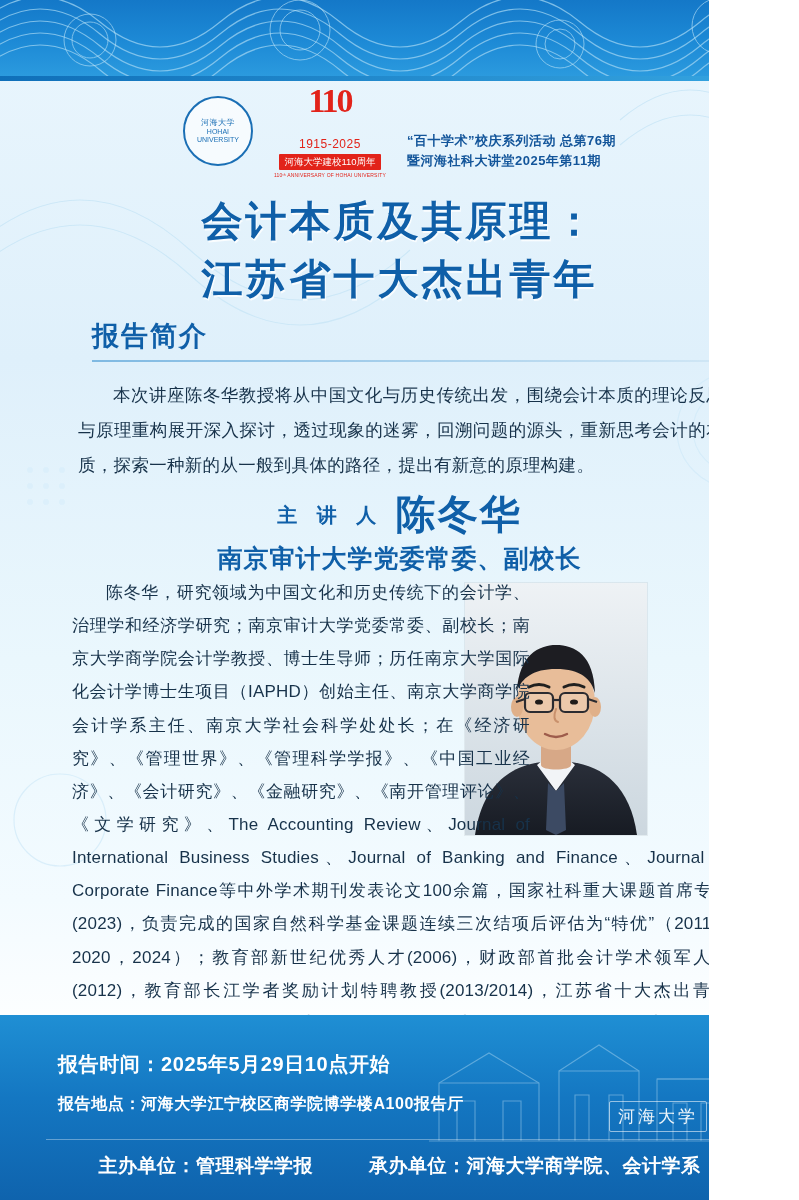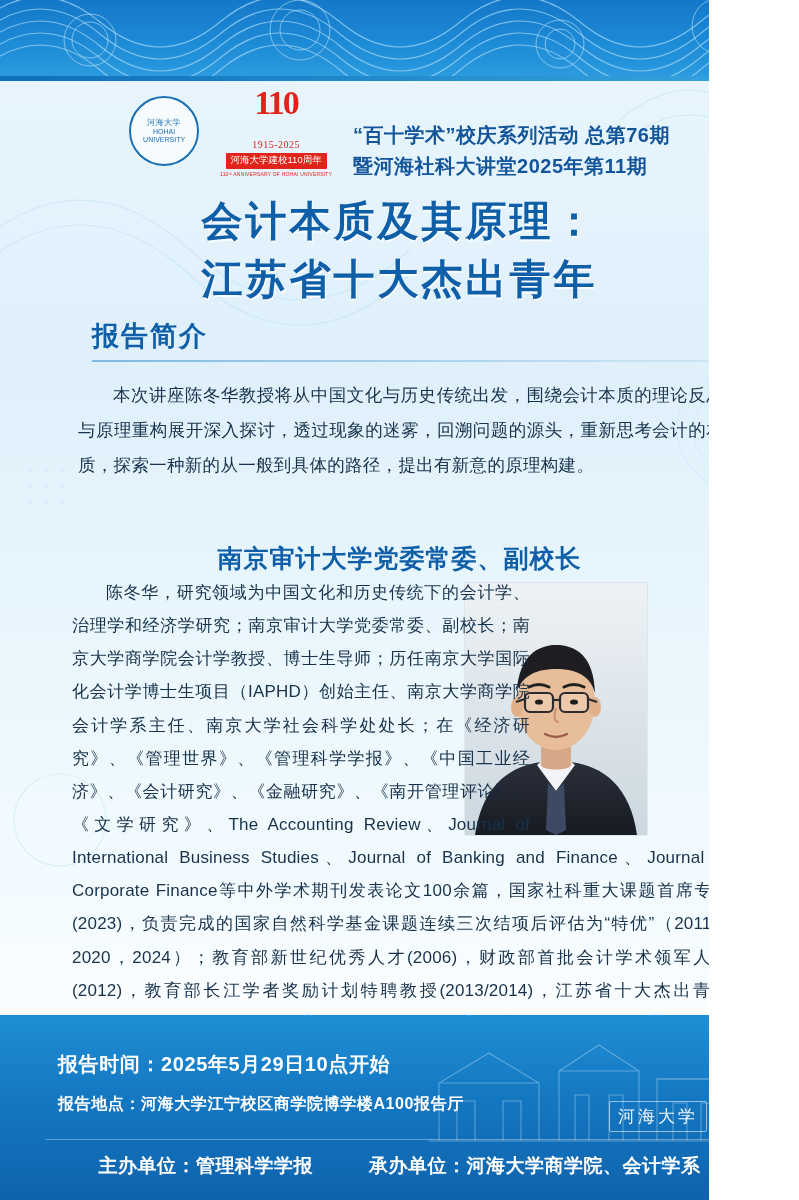--- a/index.html
+++ b/index.html
@@ -76,45 +76,44 @@
   }
   .logo-110 .num {
     font-size: 34px;
     font-weight: bold;
     color: #e2231a;
     letter-spacing: -2px;
     line-height: 1;
     font-family: Liberation Serif, serif;
   }
   .logo-110 .yrs {
-    font-size: 10px;
+    font-size: 12px;
     color: #e2231a;
     letter-spacing: .5px;
     margin-top: 19px;
-    font-family: Liberation Serif, serif;
   }
   .logo-110 .cnline {
     margin-top: 3px;
     font-size: 9.5px;
     color: #fff;
     background: #e2231a;
     padding: 1.5px 5px;
     border-radius: 1px;
     white-space: nowrap;
   }
   .logo-110 .enline {
     margin-top: 2px;
     font-size: 5px;
     color: #e2231a;
     white-space: nowrap;
     letter-spacing: .2px;
   }
   .header-text {
     color: #13559a;
-    font-size: 20px;
+    font-size: 13px;
     font-weight: bold;
     line-height: 1.55;
     letter-spacing: .5px;
     margin-top: 40px;
   }
 
   
   .title {
     position: absolute;
     left: 0; top: 192px;
@@ -354,20 +353,24 @@
 
   <div class="title">
     <div>会计本质及其原理：</div>
     <div>江苏省十大杰出青年</div>
   </div>
 
   <div class="sec-head">报告简介</div>
   <div class="sec-rule"></div>
   <div class="intro">本次讲座陈冬华教授将从中国文化与历史传统出发，围绕会计本质的理论反思与原理重构展开深入探讨，透过现象的迷雾，回溯问题的源头，重新思考会计的本质，探索一种新的从一般到具体的路径，提出有新意的原理构建。</div>
 
+  <div class="speaker-row">
+    <span class="speaker-label">主 讲 人</span>
+    <span class="speaker-name">陈冬华</span>
+  </div>
   <div class="speaker-title">南京审计大学党委常委、副校长</div>
 
   <div class="portrait">
     <svg width="182" height="252" viewBox="0 0 182 252">
       <defs>
         <linearGradient id="bgp" x1="0" y1="0" x2="0" y2="1">
           <stop offset="0%" stop-color="#eef2f5"></stop>
           <stop offset="100%" stop-color="#ccd7df"></stop>
         </linearGradient>
         <linearGradient id="suit" x1="0" y1="0" x2="0" y2="1">

